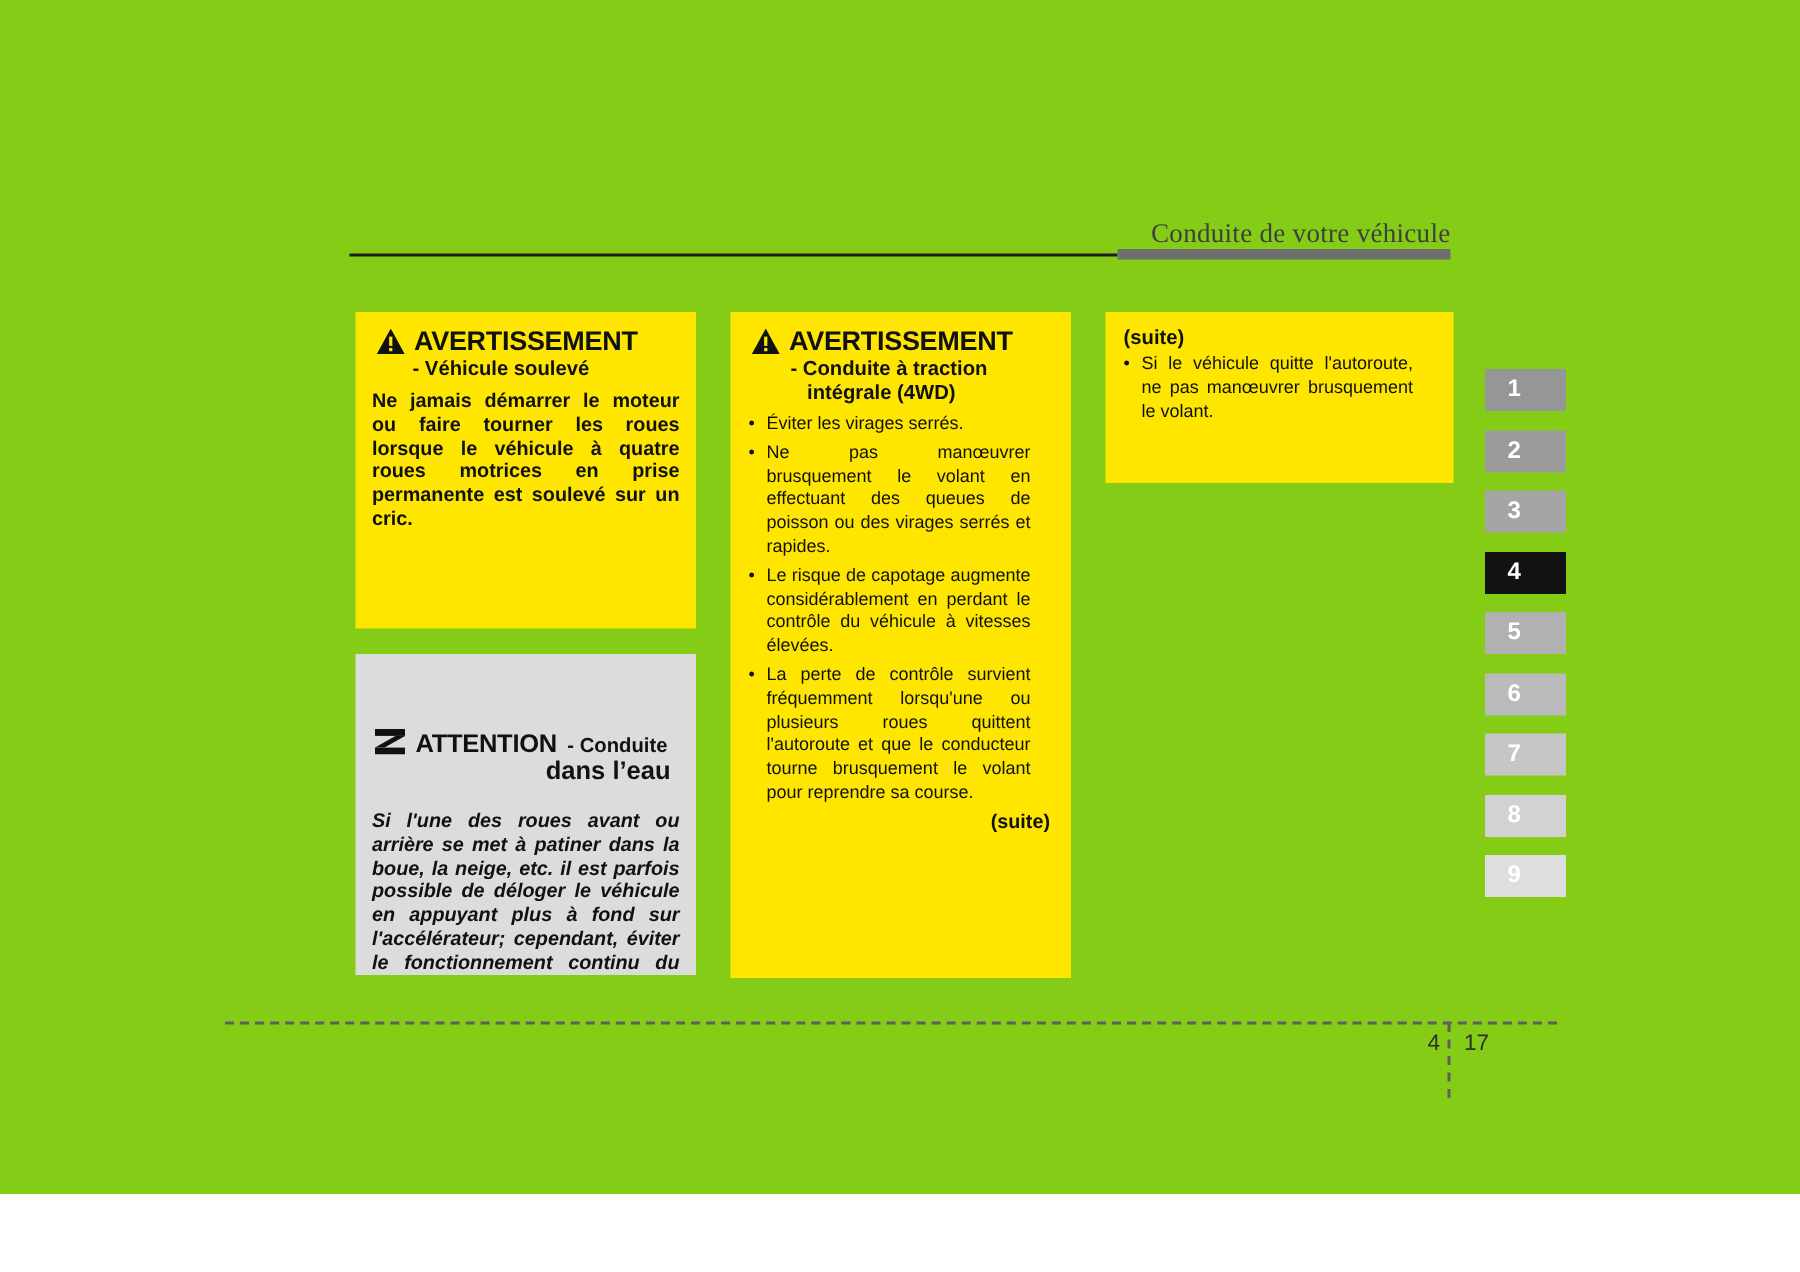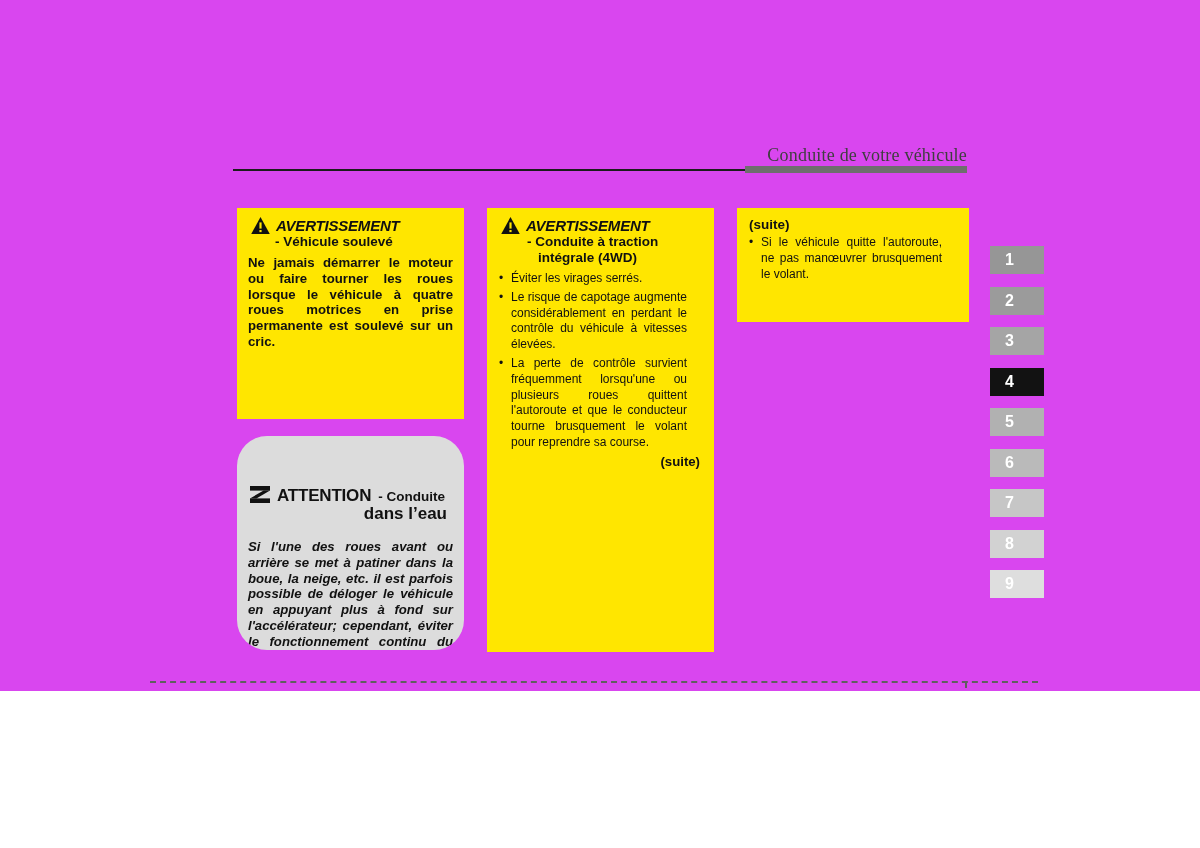--- a/index.html
+++ b/index.html
@@ -1,33 +1,33 @@
 <!DOCTYPE html>
 <html lang="fr"><head>
 <meta charset="utf-8">
 <style>
   html,body{margin:0;padding:0;background:#ffffff;}
-  #page{position:relative;width:1200px;height:691px;background:#d946ef;overflow:hidden;
+  #page{position:relative;width:1200px;height:796px;background:#84cc16;overflow:hidden;
         font-family:"Liberation Sans",sans-serif;color:#111;}
 
   
   .header-title{position:absolute;top:145px;left:600px;width:367px;text-align:right;
     font-family:"Liberation Serif",serif;font-size:18px;color:#3f3f3f;letter-spacing:.2px;}
   .rule-thin{position:absolute;left:233px;top:169px;width:512px;height:2px;background:#1c1c1c;}
   .rule-thick{position:absolute;left:745px;top:166px;width:222px;height:7px;background:#6e6e6e;}
 
   
   .box{position:absolute;overflow:hidden;padding:9px 11px;box-sizing:border-box;}
   #box1{left:237px;top:208px;width:227px;height:211px;}
   #box2{left:237px;top:436px;width:227px;height:214px;}
   #box3{left:487px;top:208px;width:227px;height:444px;}
   #box4{left:737px;top:208px;width:232px;height:114px;}
 
   .box-head{display:flex;align-items:center;gap:6px;margin-left:3px;}
-  .box-head .ttl{font-size:15px;font-weight:700;letter-spacing:-.2px;font-style:italic;}
+  .box-head .ttl{font-size:18px;font-weight:700;letter-spacing:-.2px;}
   .warn-icon{flex:0 0 auto;display:block;}
   .subtitle{font-size:13.5px;font-weight:700;margin-left:27px;line-height:16px;}
   #box3 .subtitle{margin-left:29px;}
   #box3 .subtitle2{margin-left:40px;}
 
   .body-txt{font-size:13.2px;font-weight:700;line-height:15.8px;text-align:justify;margin-top:5px;}
   .body-txt p{margin:0 0 5px 0;}
   .bullets{list-style:none;margin:5px 16px 0 0;padding:0;font-size:12px;font-weight:400;line-height:15.8px;}
   .bullets li{position:relative;padding-left:13px;text-align:justify;margin-bottom:3px;}
   .bullets li::before{content:"\2022";position:absolute;left:1px;top:0;}
@@ -73,21 +73,21 @@
         <rect x="10.6" y="16.8" width="2.8" height="2.8" fill="#FFE600"></rect>
       </svg>
       <span class="ttl">AVERTISSEMENT</span>
     </div>
     <div class="subtitle">- Véhicule soulevé</div>
     <div class="body-txt">
       <p>Ne jamais démarrer le moteur ou faire tourner les roues lorsque le véhicule à quatre roues motrices en prise permanente est soulevé sur un cric.</p>
     </div>
   </div>
 
-  <div class="box" id="box2" style="background: rgb(220, 220, 220); border-radius: 30px;">
+  <div class="box" id="box2" style="background: rgb(220, 220, 220);">
     <div class="att-head">
       <svg class="att-icon" width="20" height="17" viewBox="0 0 20 17">
         <rect x="0" y="0" width="20" height="4.6" fill="#111"></rect>
         <rect x="0" y="12.4" width="20" height="4.6" fill="#111"></rect>
         <polygon points="13.6,4.6 20,4.6 6.4,12.4 0,12.4" fill="#111"></polygon>
       </svg>
       <span class="att-ttl">ATTENTION</span>
       <span class="att-sub1">- Conduite</span>
     </div>
     <div class="att-sub2">dans l’eau</div>
@@ -102,20 +102,21 @@
         <polygon points="12,0 24,22 0,22" fill="#111"></polygon>
         <rect x="10.6" y="7" width="2.8" height="8" fill="#FFE600"></rect>
         <rect x="10.6" y="16.8" width="2.8" height="2.8" fill="#FFE600"></rect>
       </svg>
       <span class="ttl">AVERTISSEMENT</span>
     </div>
     <div class="subtitle">- Conduite à traction</div>
     <div class="subtitle subtitle2">intégrale (4WD)</div>
     <ul class="bullets">
         <li>Éviter les virages serrés.</li>
+        <li>Ne pas manœuvrer brusquement le volant en effectuant des queues de poisson ou des virages serrés et rapides.</li>
         <li>Le risque de capotage augmente considérablement en perdant le contrôle du véhicule à vitesses élevées.</li>
         <li>La perte de contrôle survient fréquemment lorsqu'une ou plusieurs roues quittent l'autoroute et que le conducteur tourne brusquement le volant pour reprendre sa course.</li>
       </ul>
     <div class="suite-footer">(suite)</div>
   </div>
 
   <div class="box" id="box4" style="background: rgb(255, 230, 0);">
     <div class="suite-label">(suite)</div>
     <ul class="bullets">
         <li>Si le véhicule quitte l'autoroute, ne pas manœuvrer brusquement le volant.</li>

